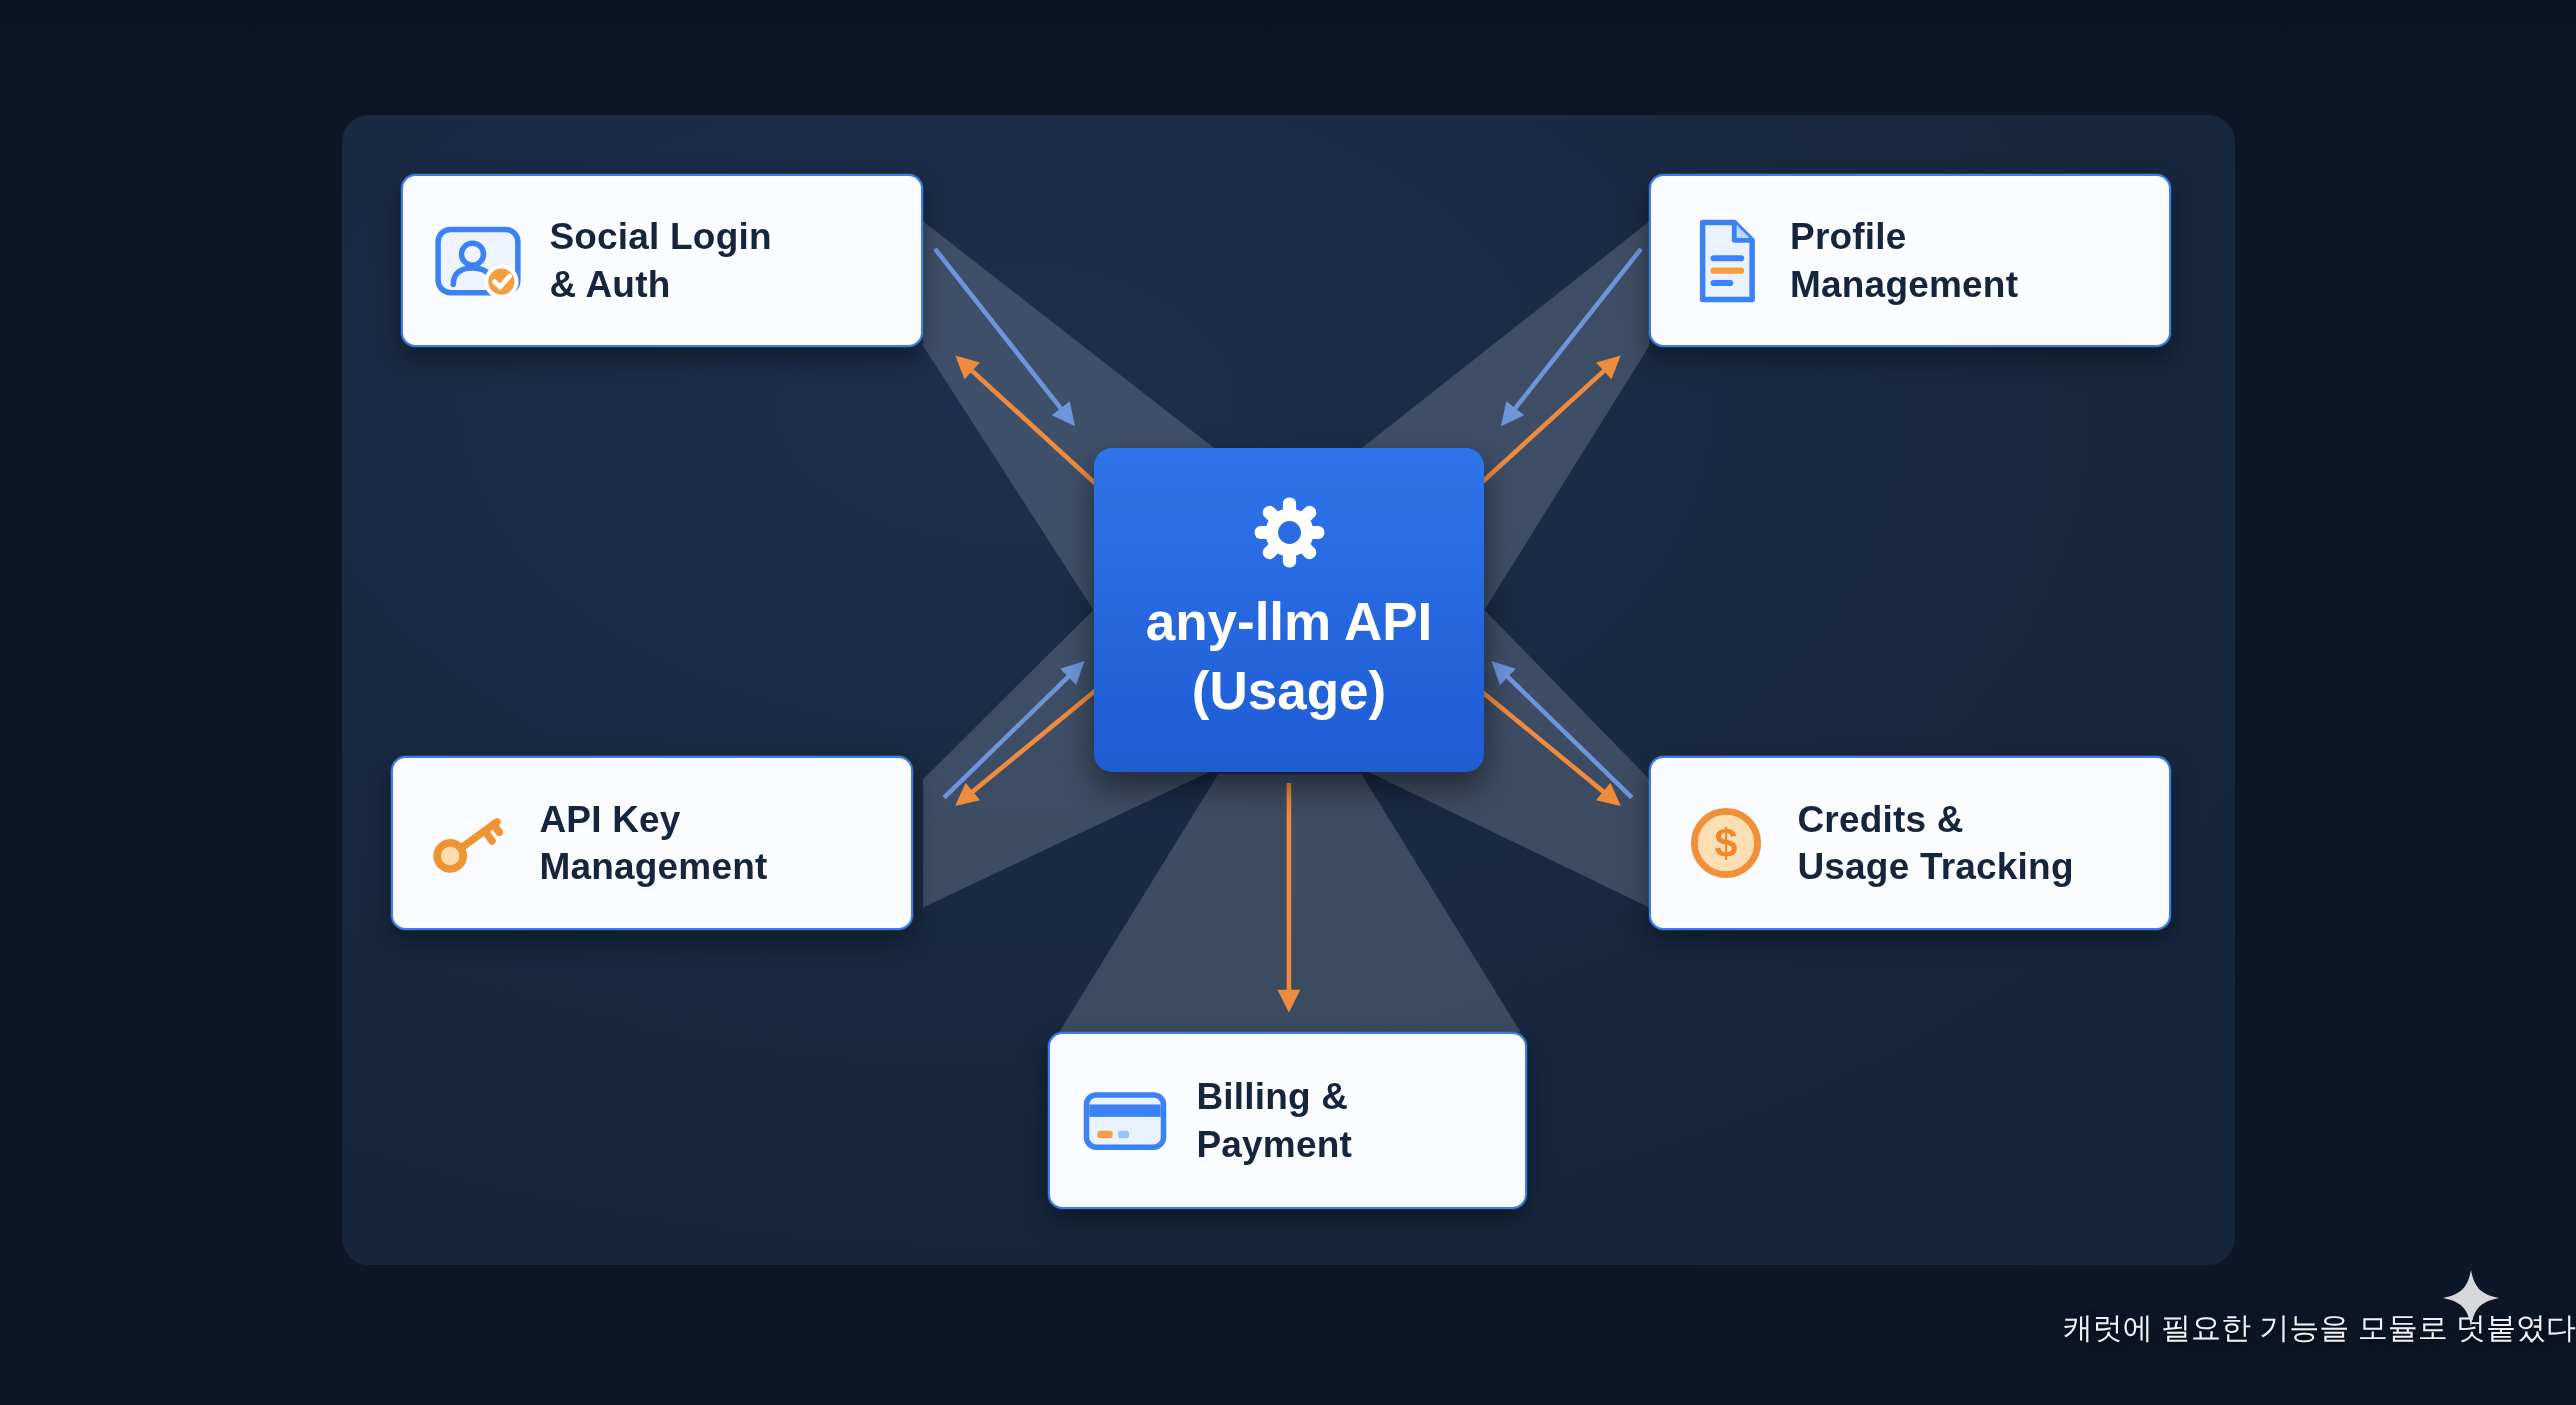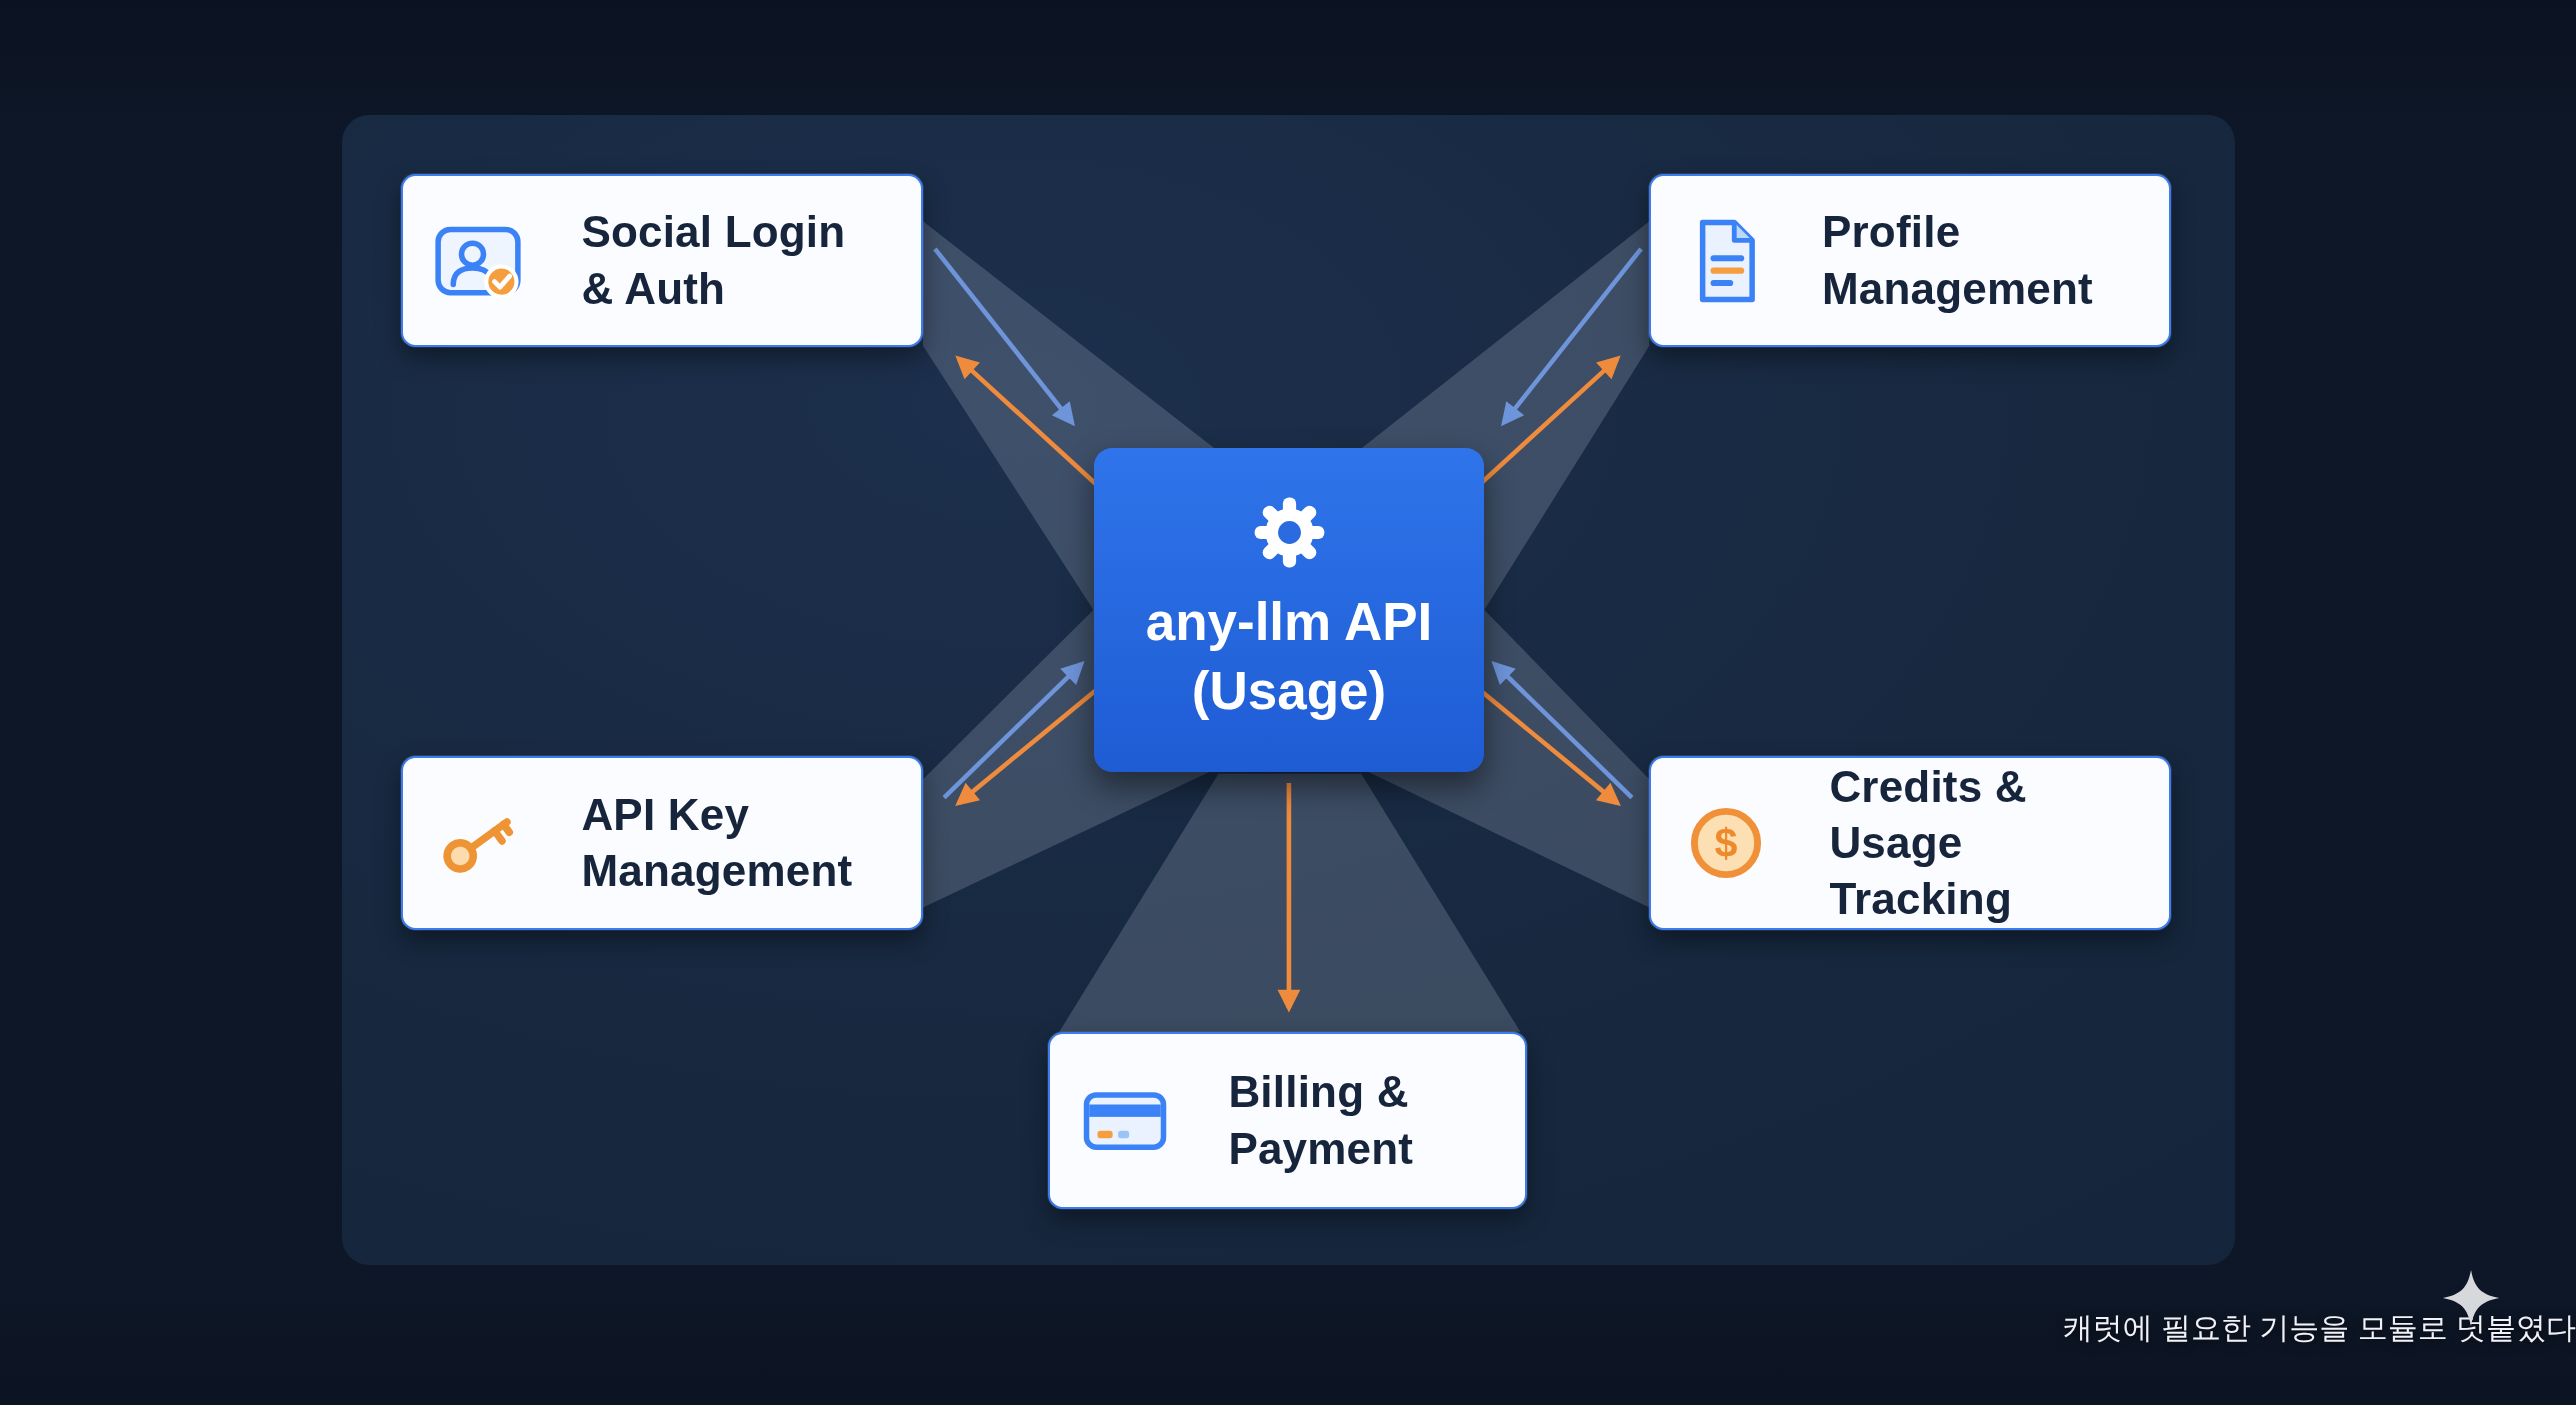--- a/index.html
+++ b/index.html
@@ -15,25 +15,25 @@
   }
   .connectors { position:absolute; left:0; top:0; pointer-events:none; }
   .module {
     position:absolute; display:flex; align-items:center; gap:27.4px;
     padding:0 31px; box-sizing:border-box;
     background:#fbfcff; border:2.7px solid #3b7df0; border-radius:14.6px;
     box-shadow:0 11px 24px rgba(0,0,0,.38), 0 0 0 0.9px rgba(255,255,255,.12);
   }
   .box-tl { left:401px;  top:174px;  width:522px; height:173px; }
   .box-tr { left:1649px; top:174px;  width:522px; height:173px;gap:20px; }
-  .box-ml { left:401px;  top:756px;  width:522px; height:174px; }
+  .box-ml { left:391px;  top:756px;  width:522px; height:174px; }
   .box-mr { left:1649px; top:756px;  width:522px; height:174px; }
   .box-bc { left:1048px; top:1032px; width:479px; height:177px; }
   .module .icon { flex:none; width:88px; height:88px; display:flex; align-items:center; justify-content:center; }
-  .module .label { display:flex; flex-direction:column; font-size:44px; font-weight:700; color:#17253c; line-height:1.28; letter-spacing:0.2px;margin-left:32px; }
+  .module .label { display:flex; flex-direction:column; font-size:37px; font-weight:700; color:#17253c; line-height:1.28; letter-spacing:0.2px; }
   .center-node {
     position:absolute; left:1094px; top:448px; width:390px; height:324px;
     border-radius:18.3px; background:linear-gradient(180deg,#2f74ea,#1e5cd4);
     display:flex; flex-direction:column; align-items:center; justify-content:center; gap:16.5px;
     box-shadow:0 14.6px 31px rgba(0,0,0,.45);
   }
   .center-label { display:flex; flex-direction:column; align-items:center; color:#ffffff; font-size:53px; font-weight:700; line-height:1.3; }
   .caption {
     position:absolute; left:0; top:1308px; width:100%; text-align:right;
     font-size:30px; font-weight:500; color:#f0f2f7;

